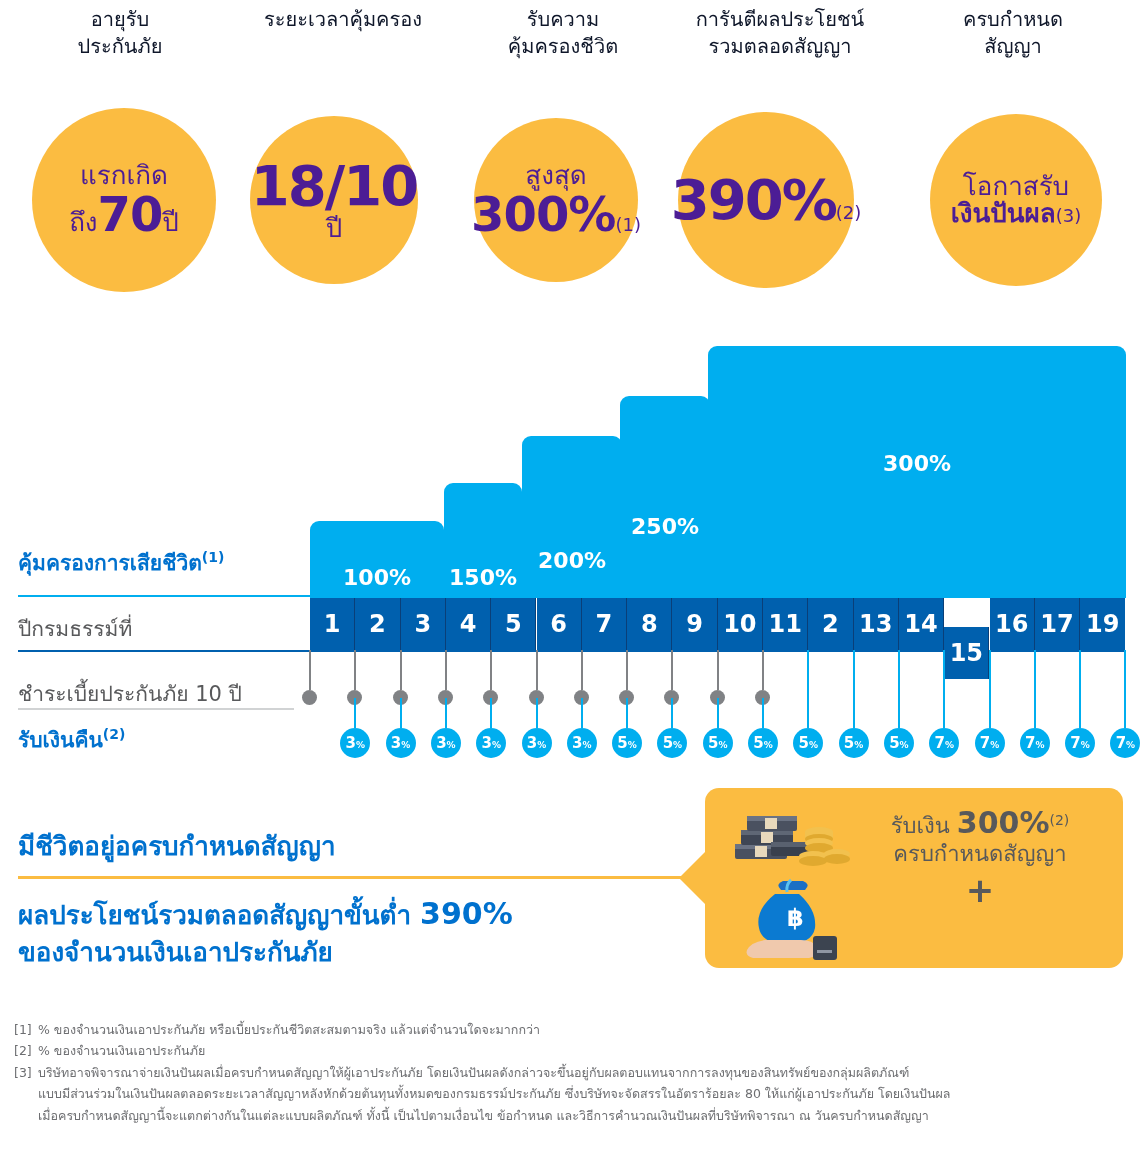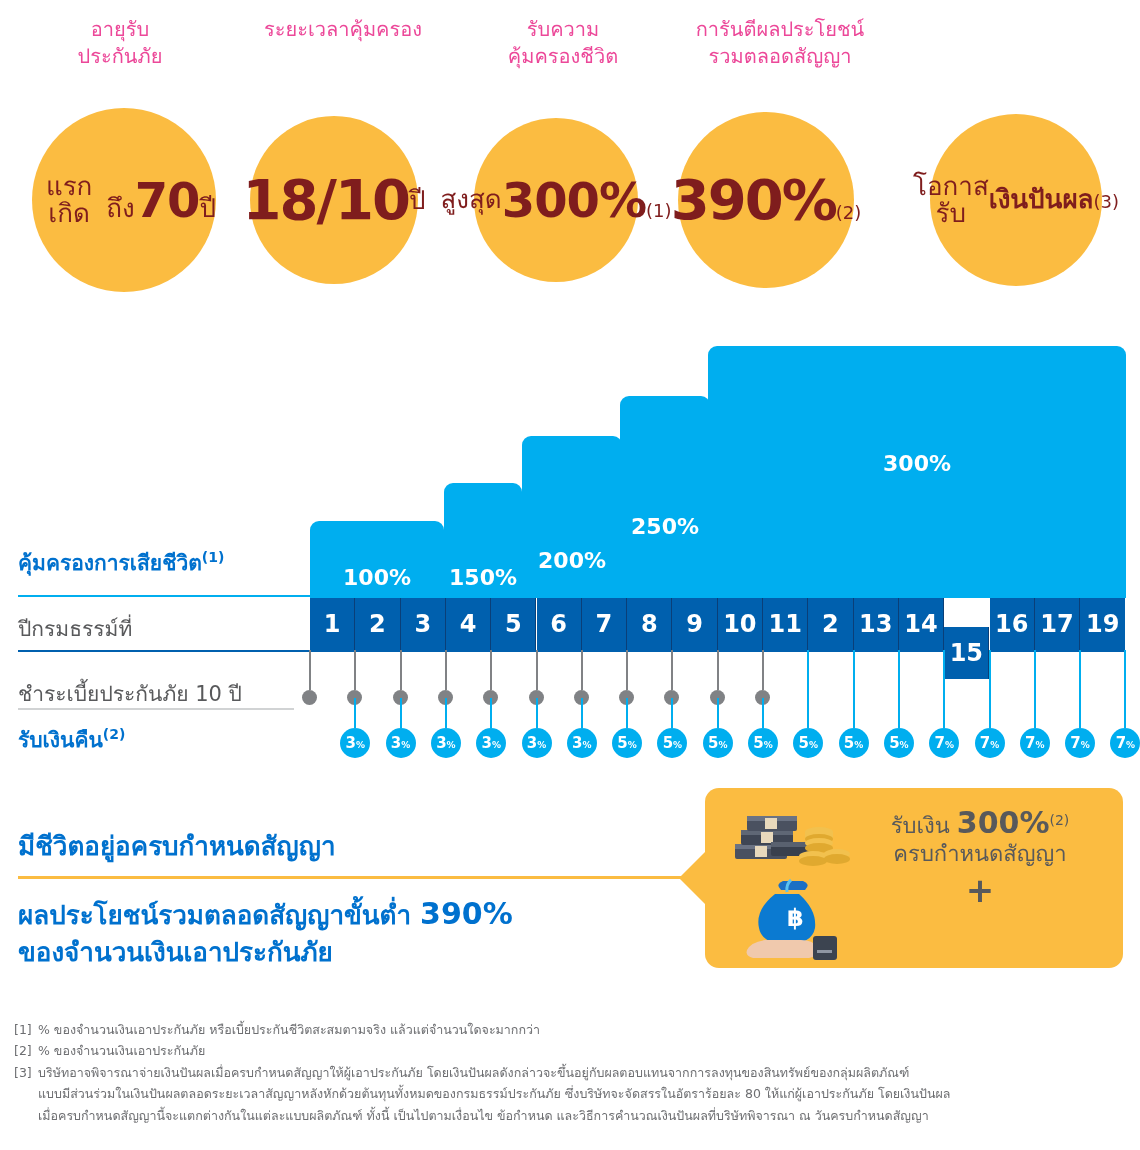--- a/index.html
+++ b/index.html
@@ -6,31 +6,31 @@
   body{
     width:1140px;height:1150px;position:relative;overflow:hidden;
     font-family:"DejaVu Sans","Liberation Sans",sans-serif;
     color:#58595b;
   }
   .wrap{position:relative;width:1140px;height:1150px;}
 
   
   .hdr-row{position:absolute;top:0;left:0;width:1140px;height:96px;}
   .hdr{
-    position:absolute;top:16px;text-align:center;
-    font-size:20px;line-height:1.35;color:#ec4899;font-weight:400;
+    position:absolute;top:6px;text-align:center;
+    font-size:20px;line-height:1.35;color:#0f172a;font-weight:400;
   }
   .hdr span{display:block;}
 
   
   .circles{position:absolute;top:0;left:0;width:1140px;height:330px;}
   .circ{
     position:absolute;border-radius:50%;background:#fbbc41;
-    display:flex;align-items:center;justify-content:center;
-    color:#7f1d1d;text-align:center;
+    display:flex;flex-direction:column;align-items:center;justify-content:center;
+    color:#4c1d95;text-align:center;
   }
   .c-l1{font-size:26px;line-height:1.05;font-weight:400;}
   .c-big{font-size:48px;font-weight:700;line-height:1;letter-spacing:-1px;}
   .c-huge{font-size:56px;font-weight:700;line-height:1;letter-spacing:-2px;}
   .c-sm{font-size:26px;font-weight:400;line-height:1.1;}
   .sup{font-size:18px;vertical-align:super;font-weight:400;line-height:0;}
   .inline-row{display:flex;align-items:baseline;justify-content:center;}
 
   
   .chart{position:absolute;left:0;top:350px;width:1140px;height:420px;}
@@ -123,20 +123,24 @@
     <div class="hdr" style="left:208px;width:270px;">
       <span>ระยะเวลาคุ้มครอง</span>
     </div>
     <div class="hdr" style="left:450px;width:226px;">
       <span>รับความ</span>
       <span>คุ้มครองชีวิต</span>
     </div>
     <div class="hdr" style="left:646px;width:268px;">
       <span>การันตีผลประโยชน์</span>
       <span>รวมตลอดสัญญา</span>
+    </div>
+    <div class="hdr" style="left:900px;width:226px;">
+      <span>ครบกำหนด</span>
+      <span>สัญญา</span>
     </div>
   </div>
 
   <div class="circles">
 
     <div class="circ" style="left:32px;top:108px;width:184px;height:184px;">
       <div class="c-l1">แรกเกิด</div>
       <div class="inline-row">
         <span class="c-sm">ถึง</span>
         <span class="c-big">70</span>

